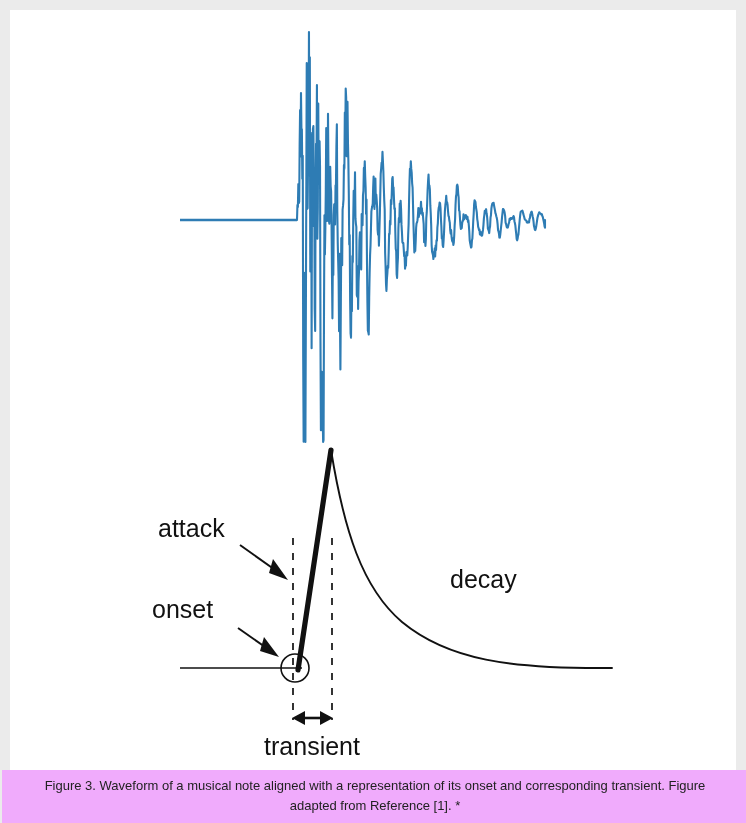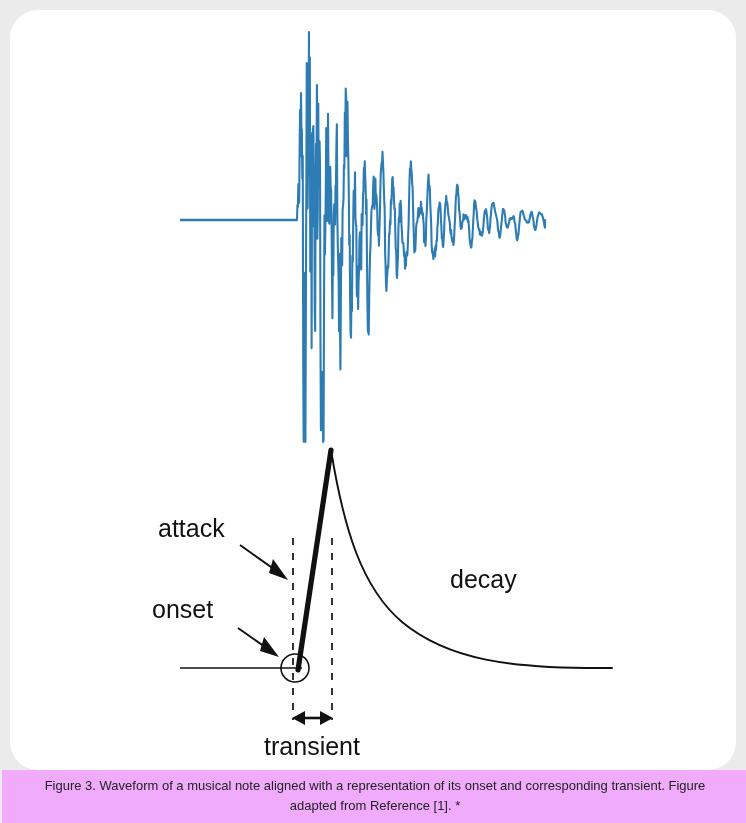--- a/index.html
+++ b/index.html
@@ -21,21 +21,20 @@
     box-sizing: border-box;
   }
   #figure-panel {
     position: absolute;
     left: 10px;
     top: 10px;
     width: 726px;
     height: 760px;
     background: #ffffff;
     overflow: hidden;
-    border-radius: 28px;
   }
   #figure-svg {
     position: absolute;
     left: 0;
     top: 0;
     width: 726px;
     height: 760px;
     display: block;
   }
   #caption-bar {

